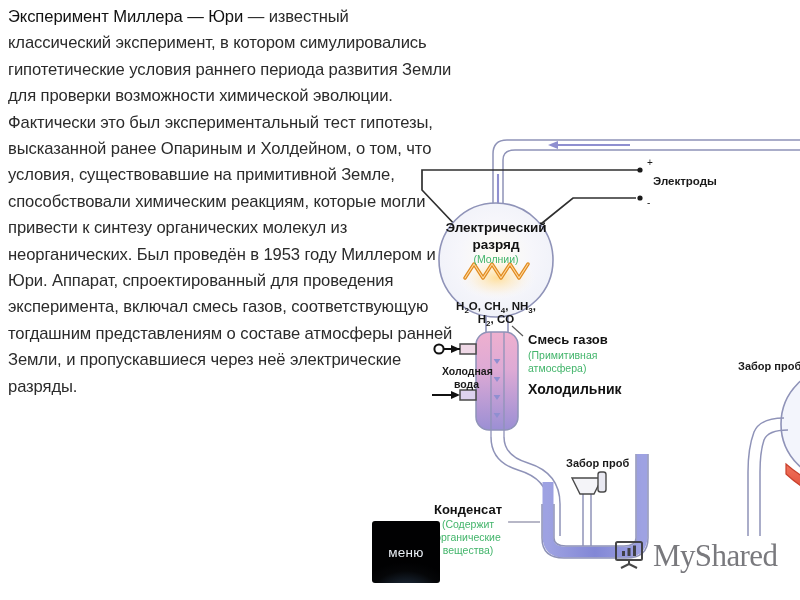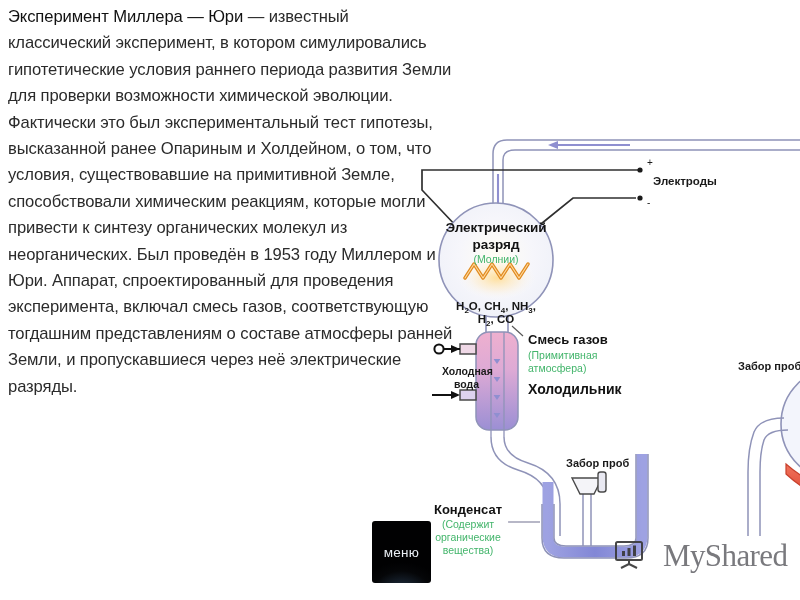--- a/index.html
+++ b/index.html
@@ -42,21 +42,21 @@
   }
   #diagram svg {
     display: block;
   }
 
   
   #menu-button {
     position: absolute;
     left: 372px;
     top: 521px;
-    width: 59px;
+    width: 68px;
     height: 62px;
     border-radius: 3px;
     background:
       radial-gradient(ellipse 70% 52% at 50% 118%, #2b3d52 0%, #16202c 36%, #050608 72%, #010102 100%),
       #020203;
     color: #e9eef4;
     font-size: 13.5px;
     letter-spacing: 0.3px;
     display: flex;
     align-items: center;
@@ -66,21 +66,21 @@
   }
 
   
   #watermark {
     position: absolute;
     left: 612px;
     top: 533px;
     height: 46px;
     display: flex;
     align-items: center;
-    gap: 17px;
+    gap: 7px;
     opacity: 0.93;
     text-align: right;
   }
   #watermark .wm-text {
     font-size: 31px;
     color: #6f6f74;
     letter-spacing: -0.6px;
     font-family: "Liberation Serif", serif;
   }
   #watermark .wm-icon { flex: 0 0 auto; }

